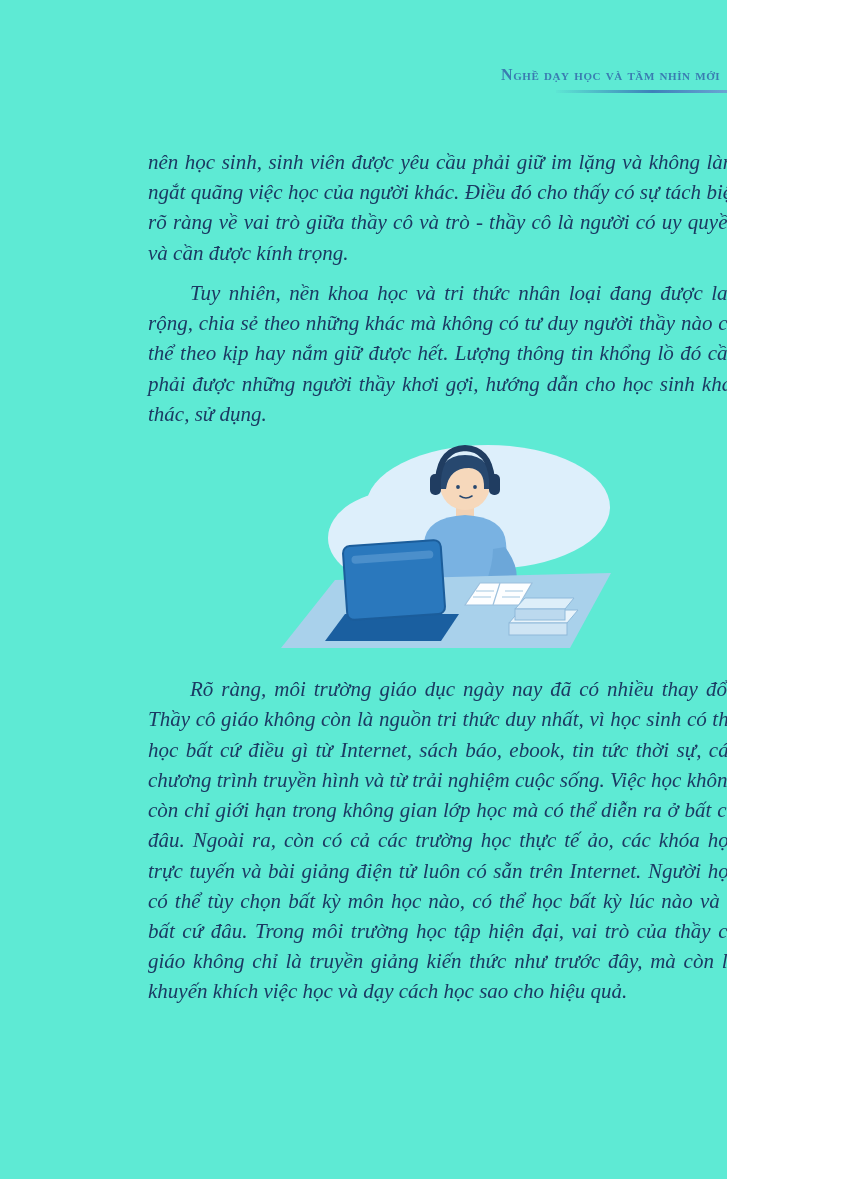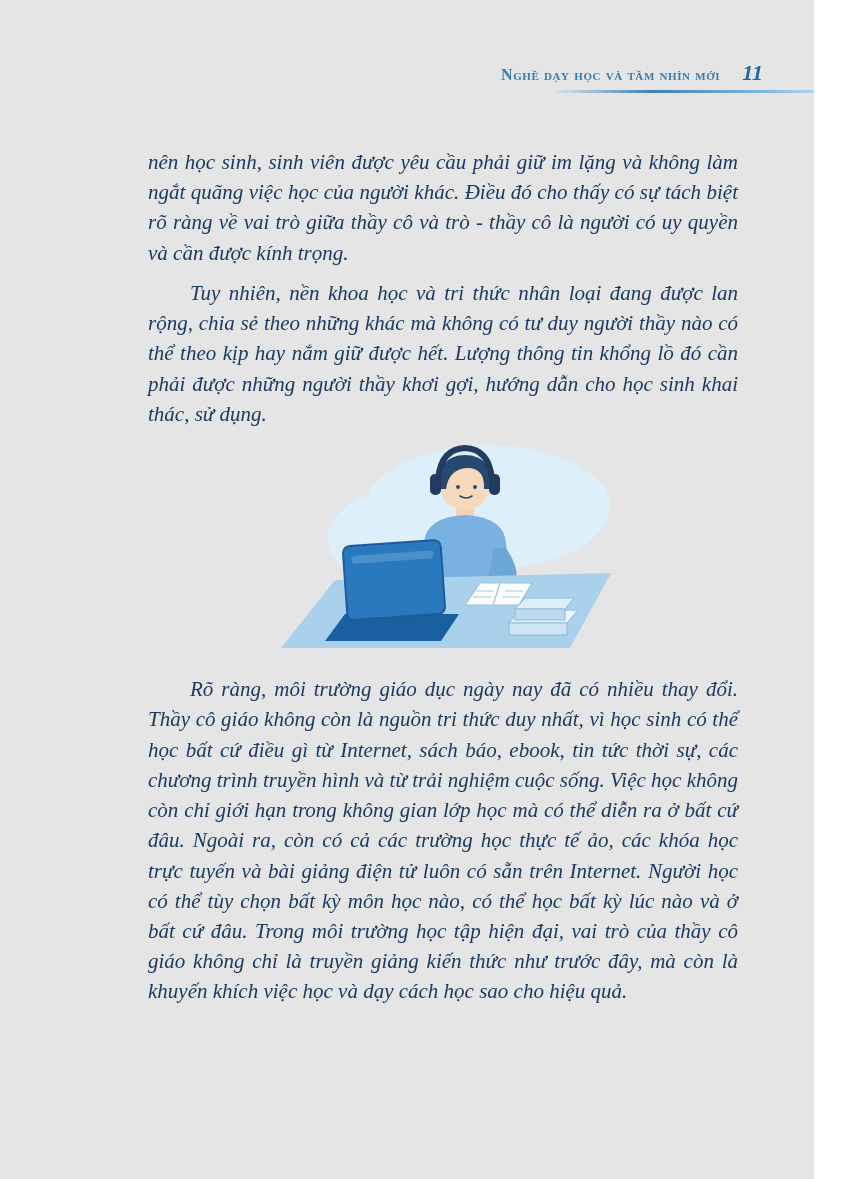--- a/index.html
+++ b/index.html
@@ -1,20 +1,20 @@
 <!DOCTYPE html>
 <html><head>
 <meta charset="utf-8">
 <style>
   html, body { margin:0; padding:0; background:#ffffff; }
   .page {
     position:relative;
-    width:814px;
+    width:727px;
     height:1179px;
-    background:#e5e5e5;
+    background:#5eead4;
     font-family:"Liberation Serif", serif;
     overflow:hidden;
   }
 
   
   .header-row {
     position:absolute;
     top:60px;
     left:0;
     width:763px;

